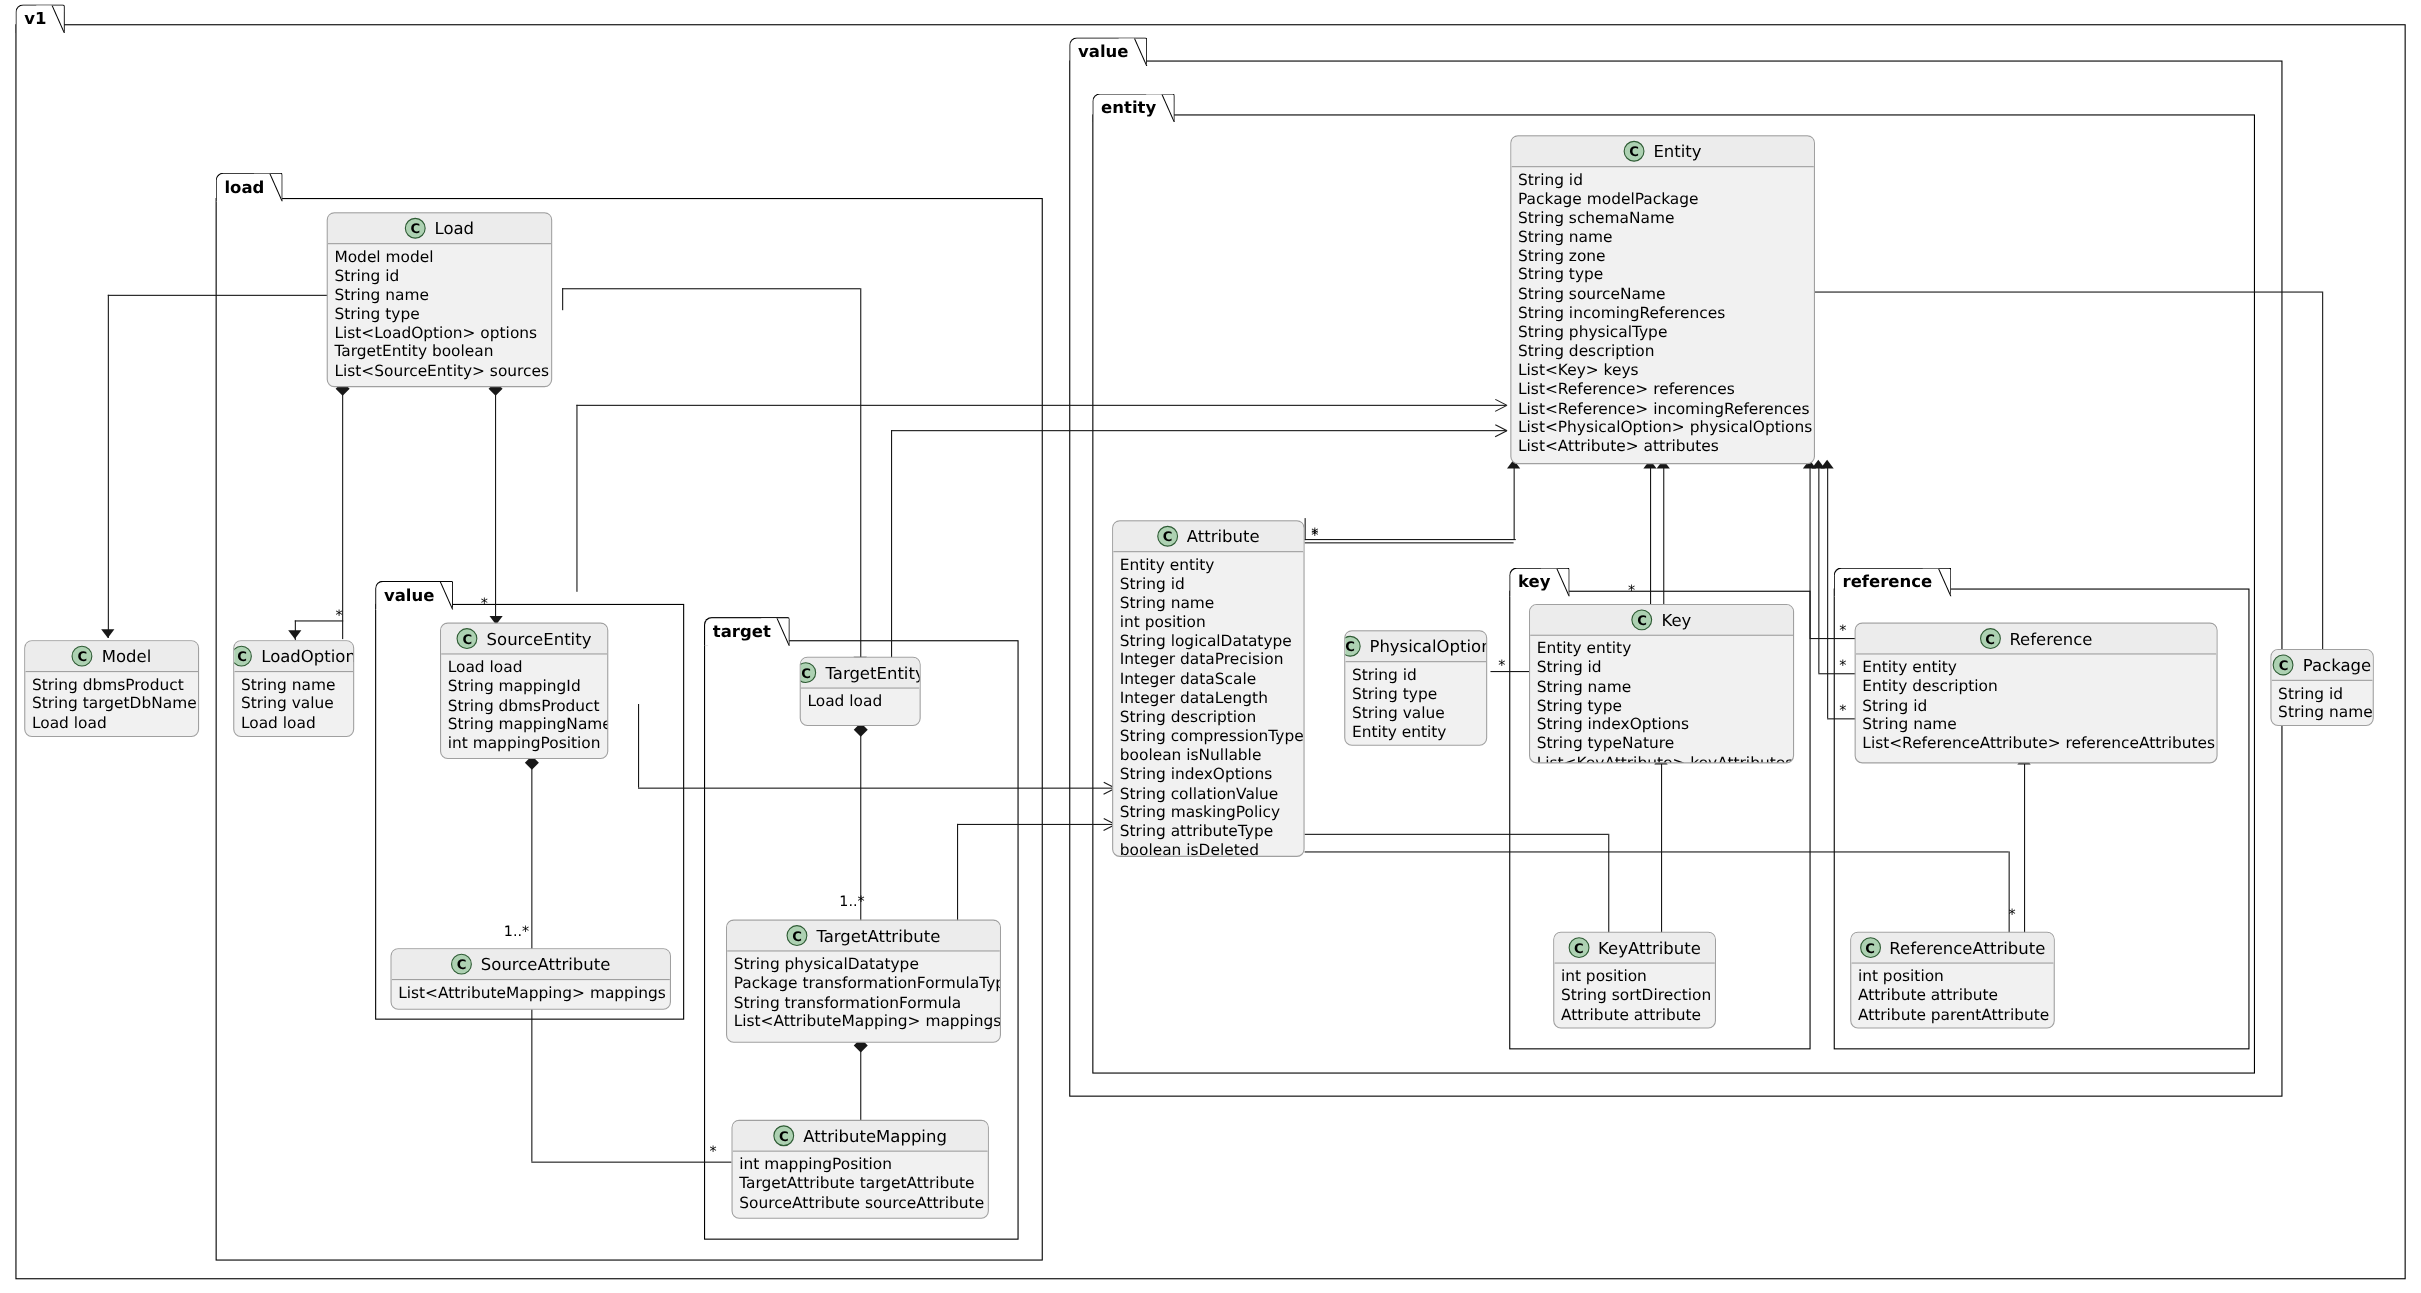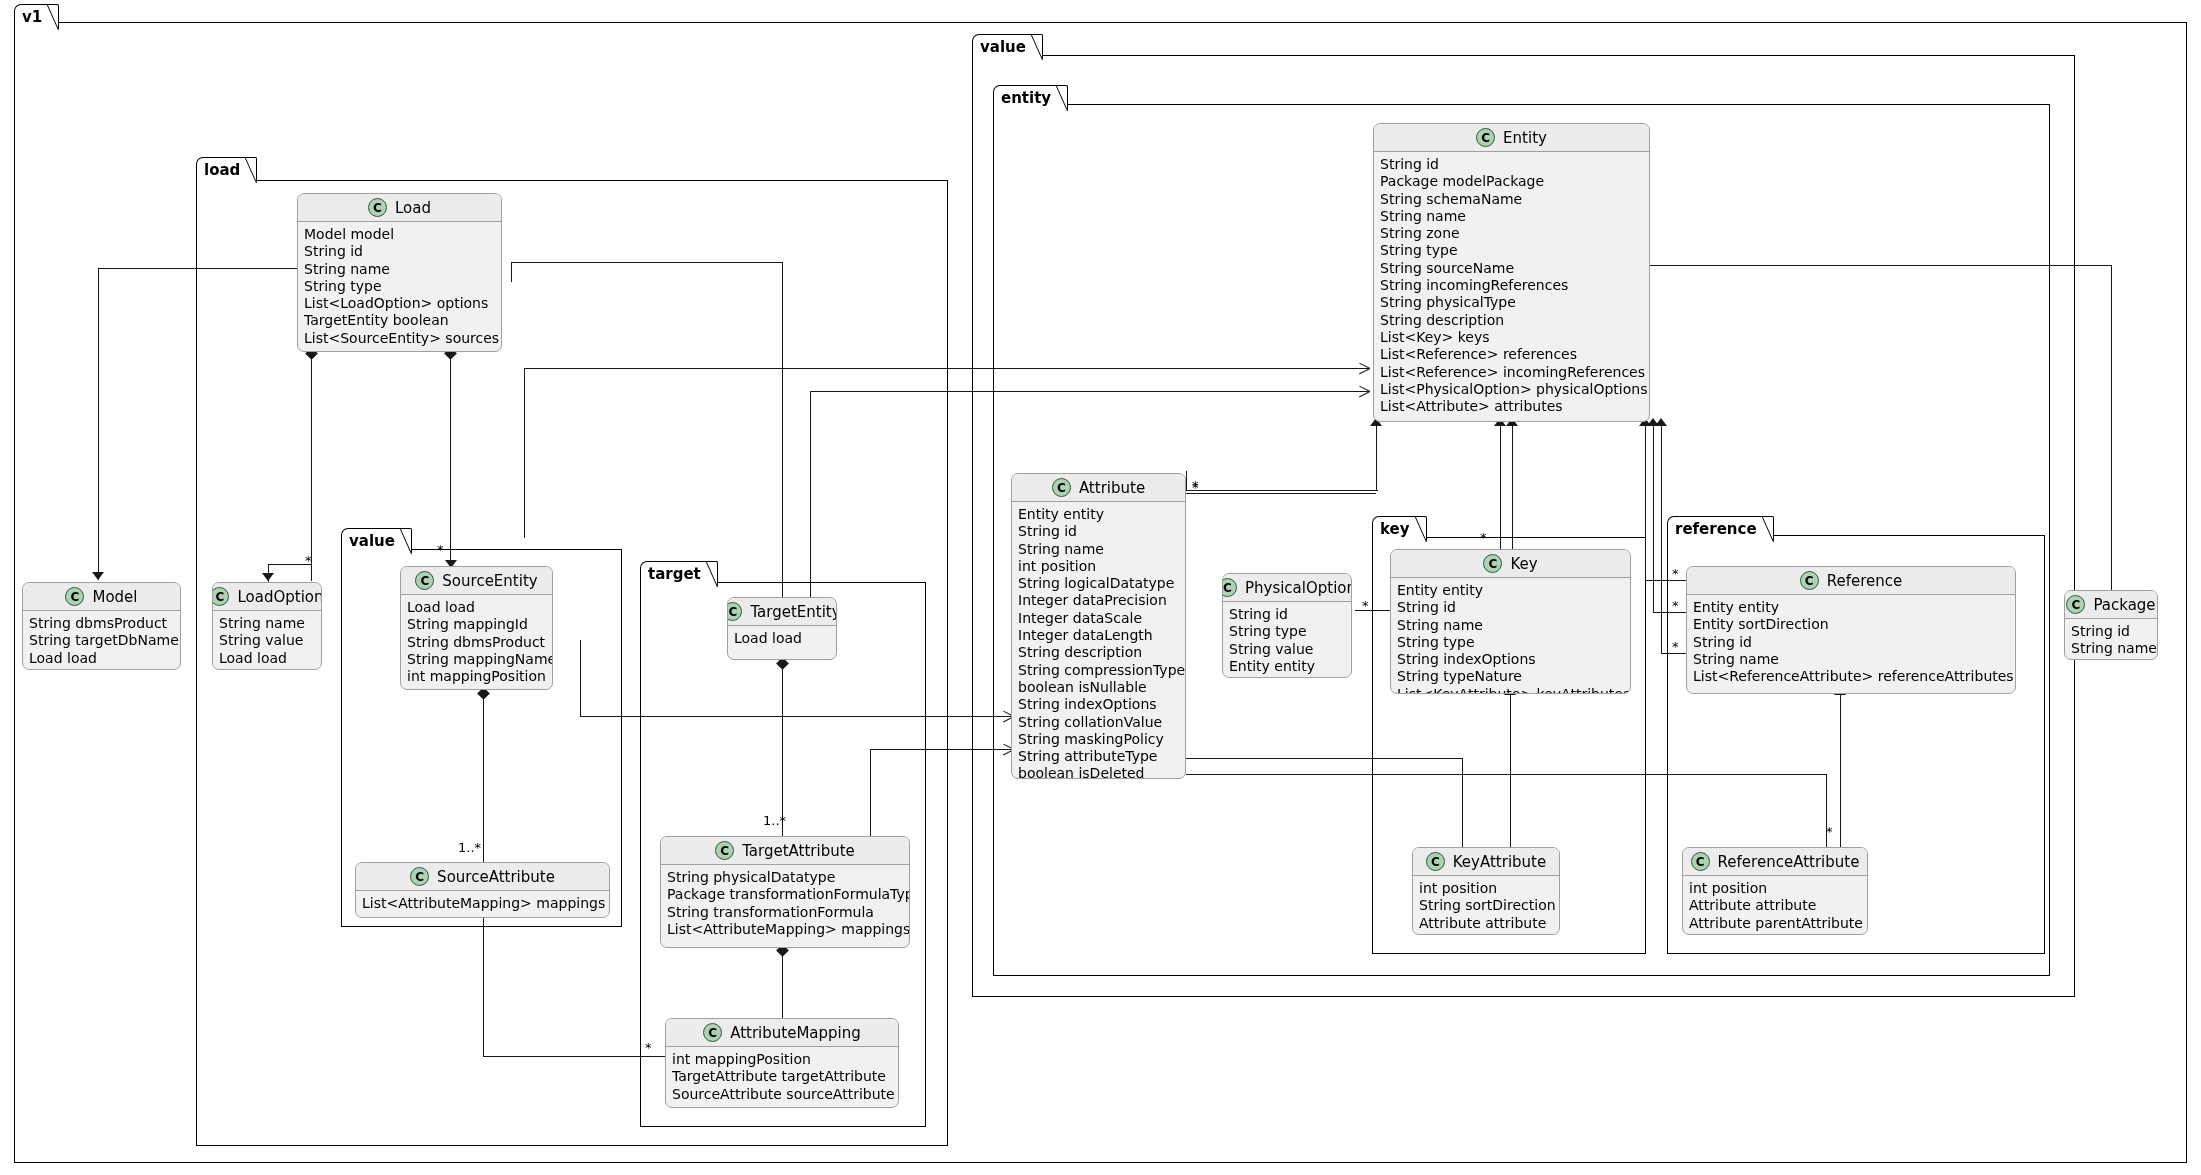--- a/index.html
+++ b/index.html
@@ -376,21 +376,21 @@
     </div>
   </div>
 
   <div class="cls" style="left:1686px; top:566px; width:330px; height:128px;">
     <div class="cls-head">
       <span class="cls-icon">C</span>
       <span class="cls-title">Reference</span>
     </div>
     <div class="cls-body">
       <div class="attr">Entity entity</div>
-      <div class="attr">Entity sortDirection</div>
+      <div class="attr">Entity description</div>
       <div class="attr">String id</div>
       <div class="attr">String name</div>
       <div class="attr">List&lt;ReferenceAttribute&gt; referenceAttributes</div>
     </div>
   </div>
 
   <div class="cls" style="left:1412px; top:847px; width:148px; height:88px;">
     <div class="cls-head">
       <span class="cls-icon">C</span>
       <span class="cls-title">KeyAttribute</span>

